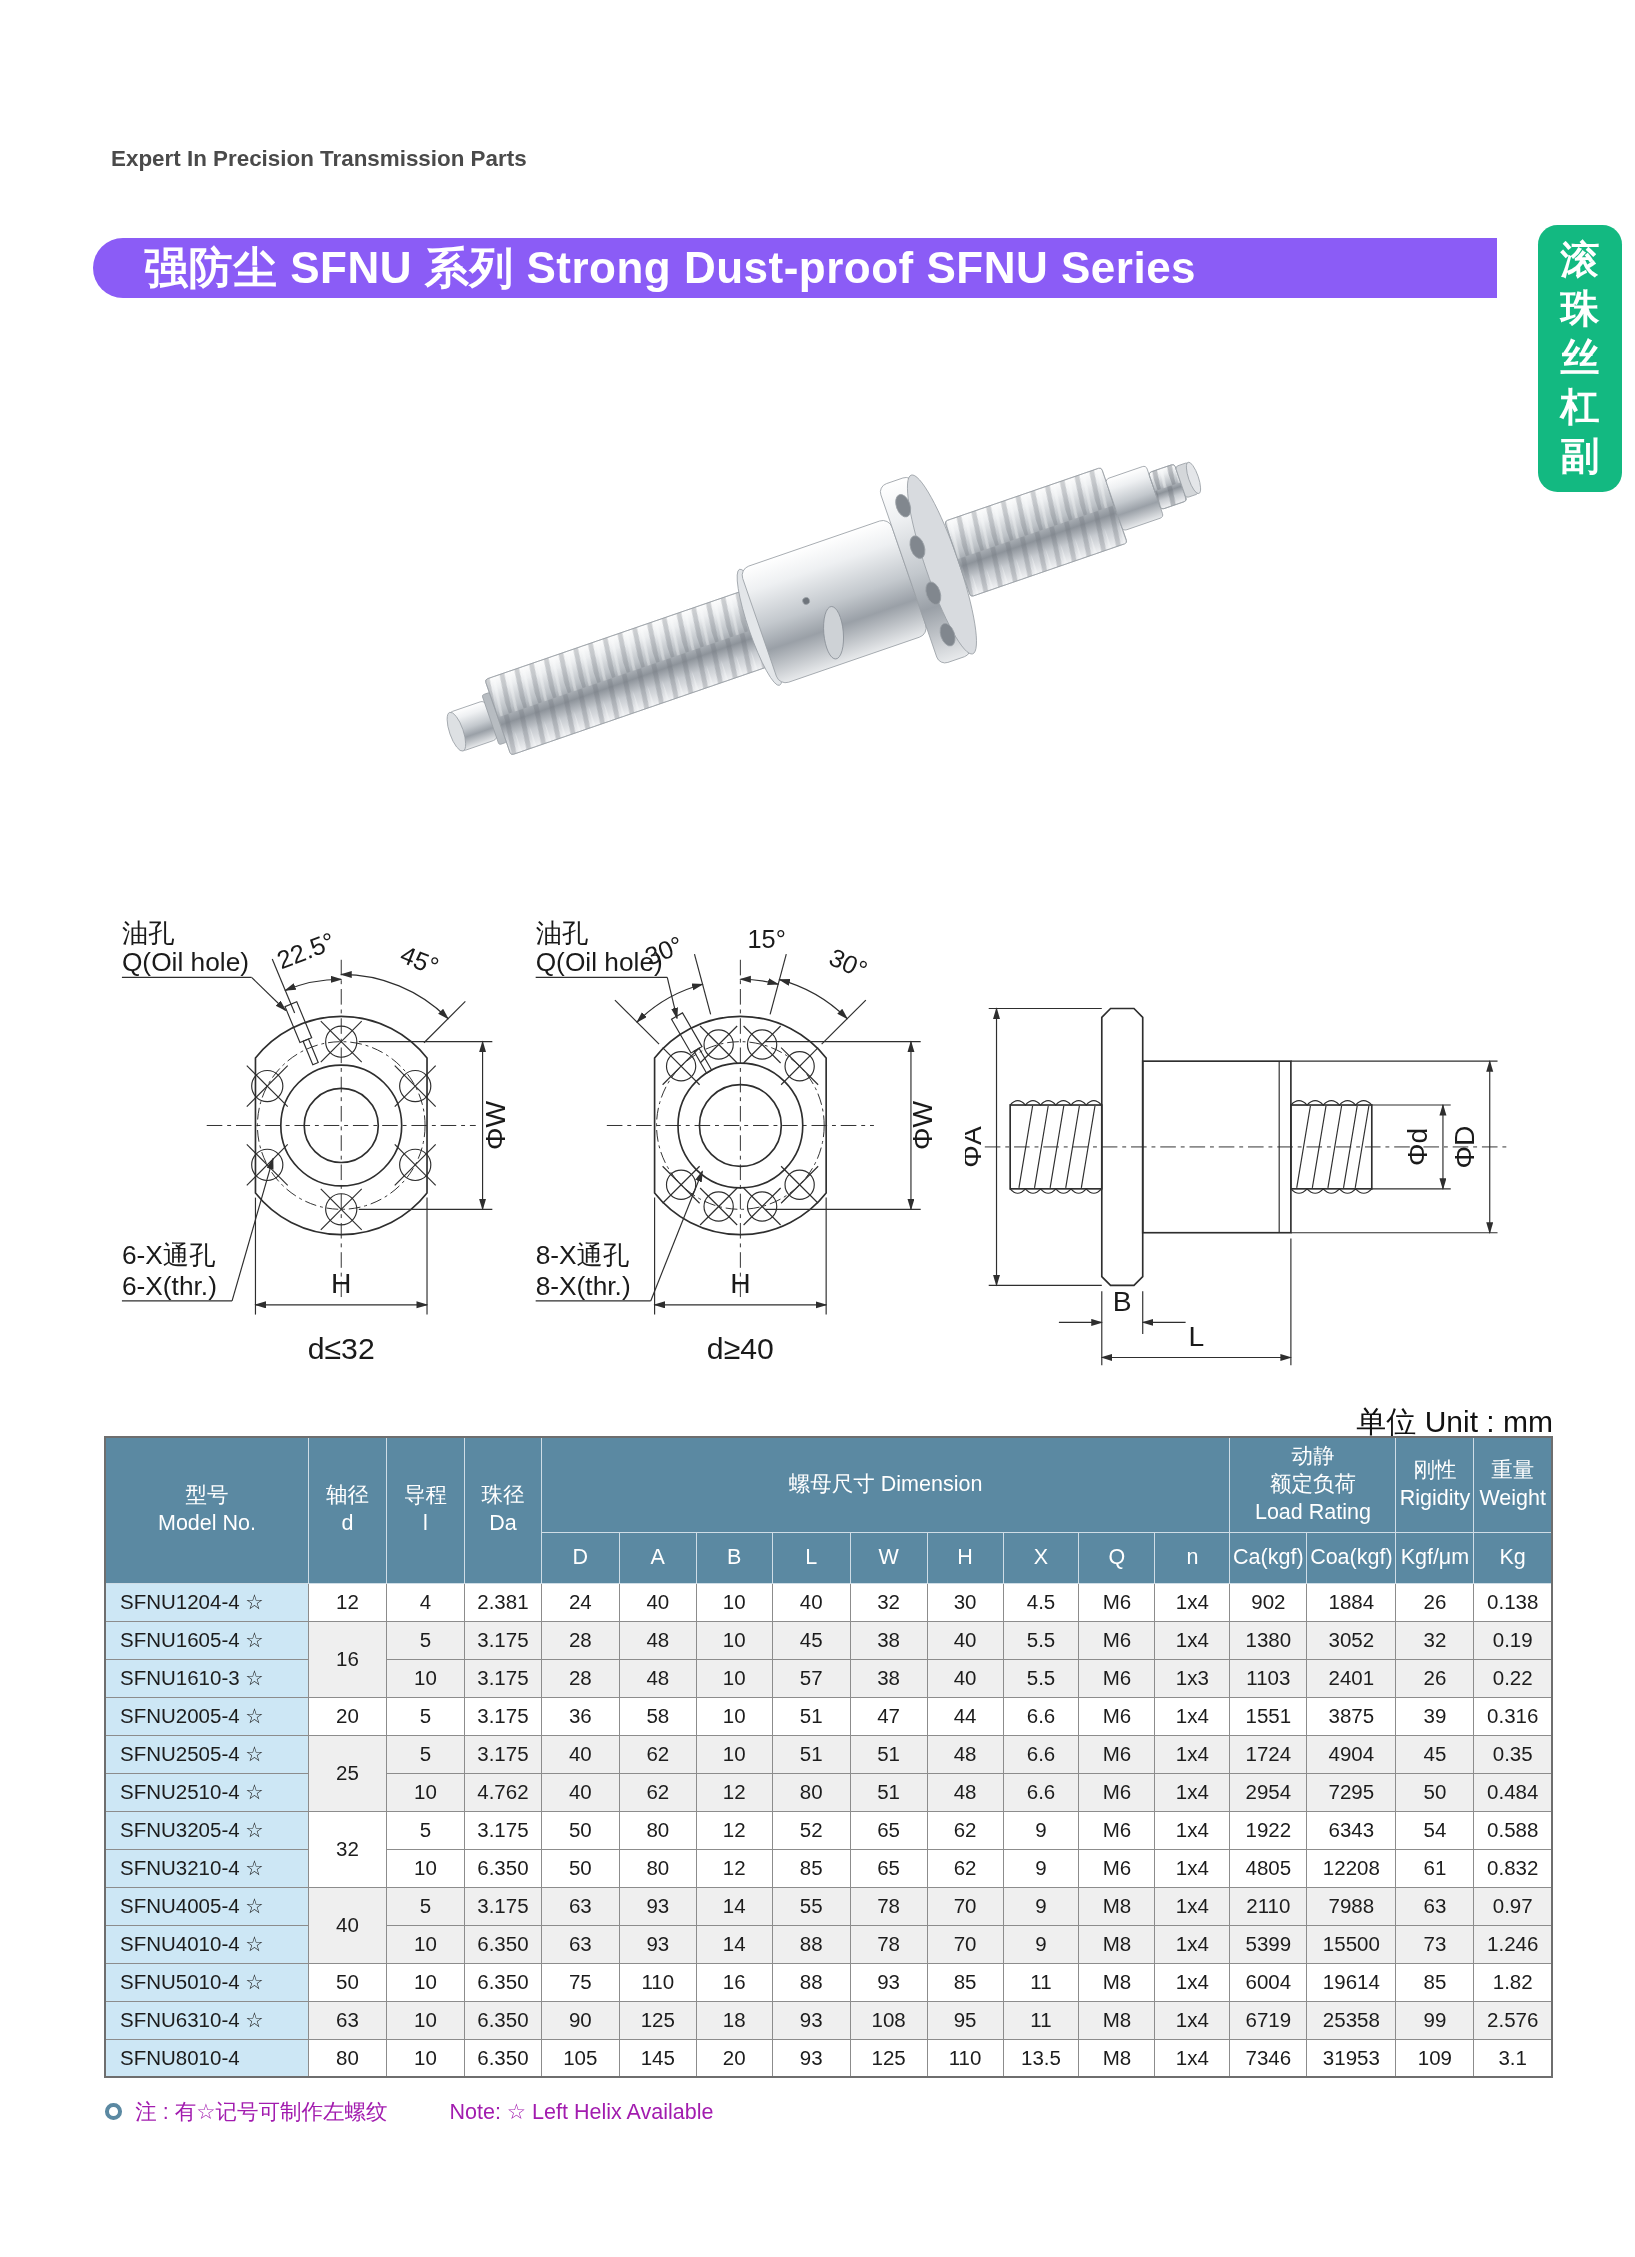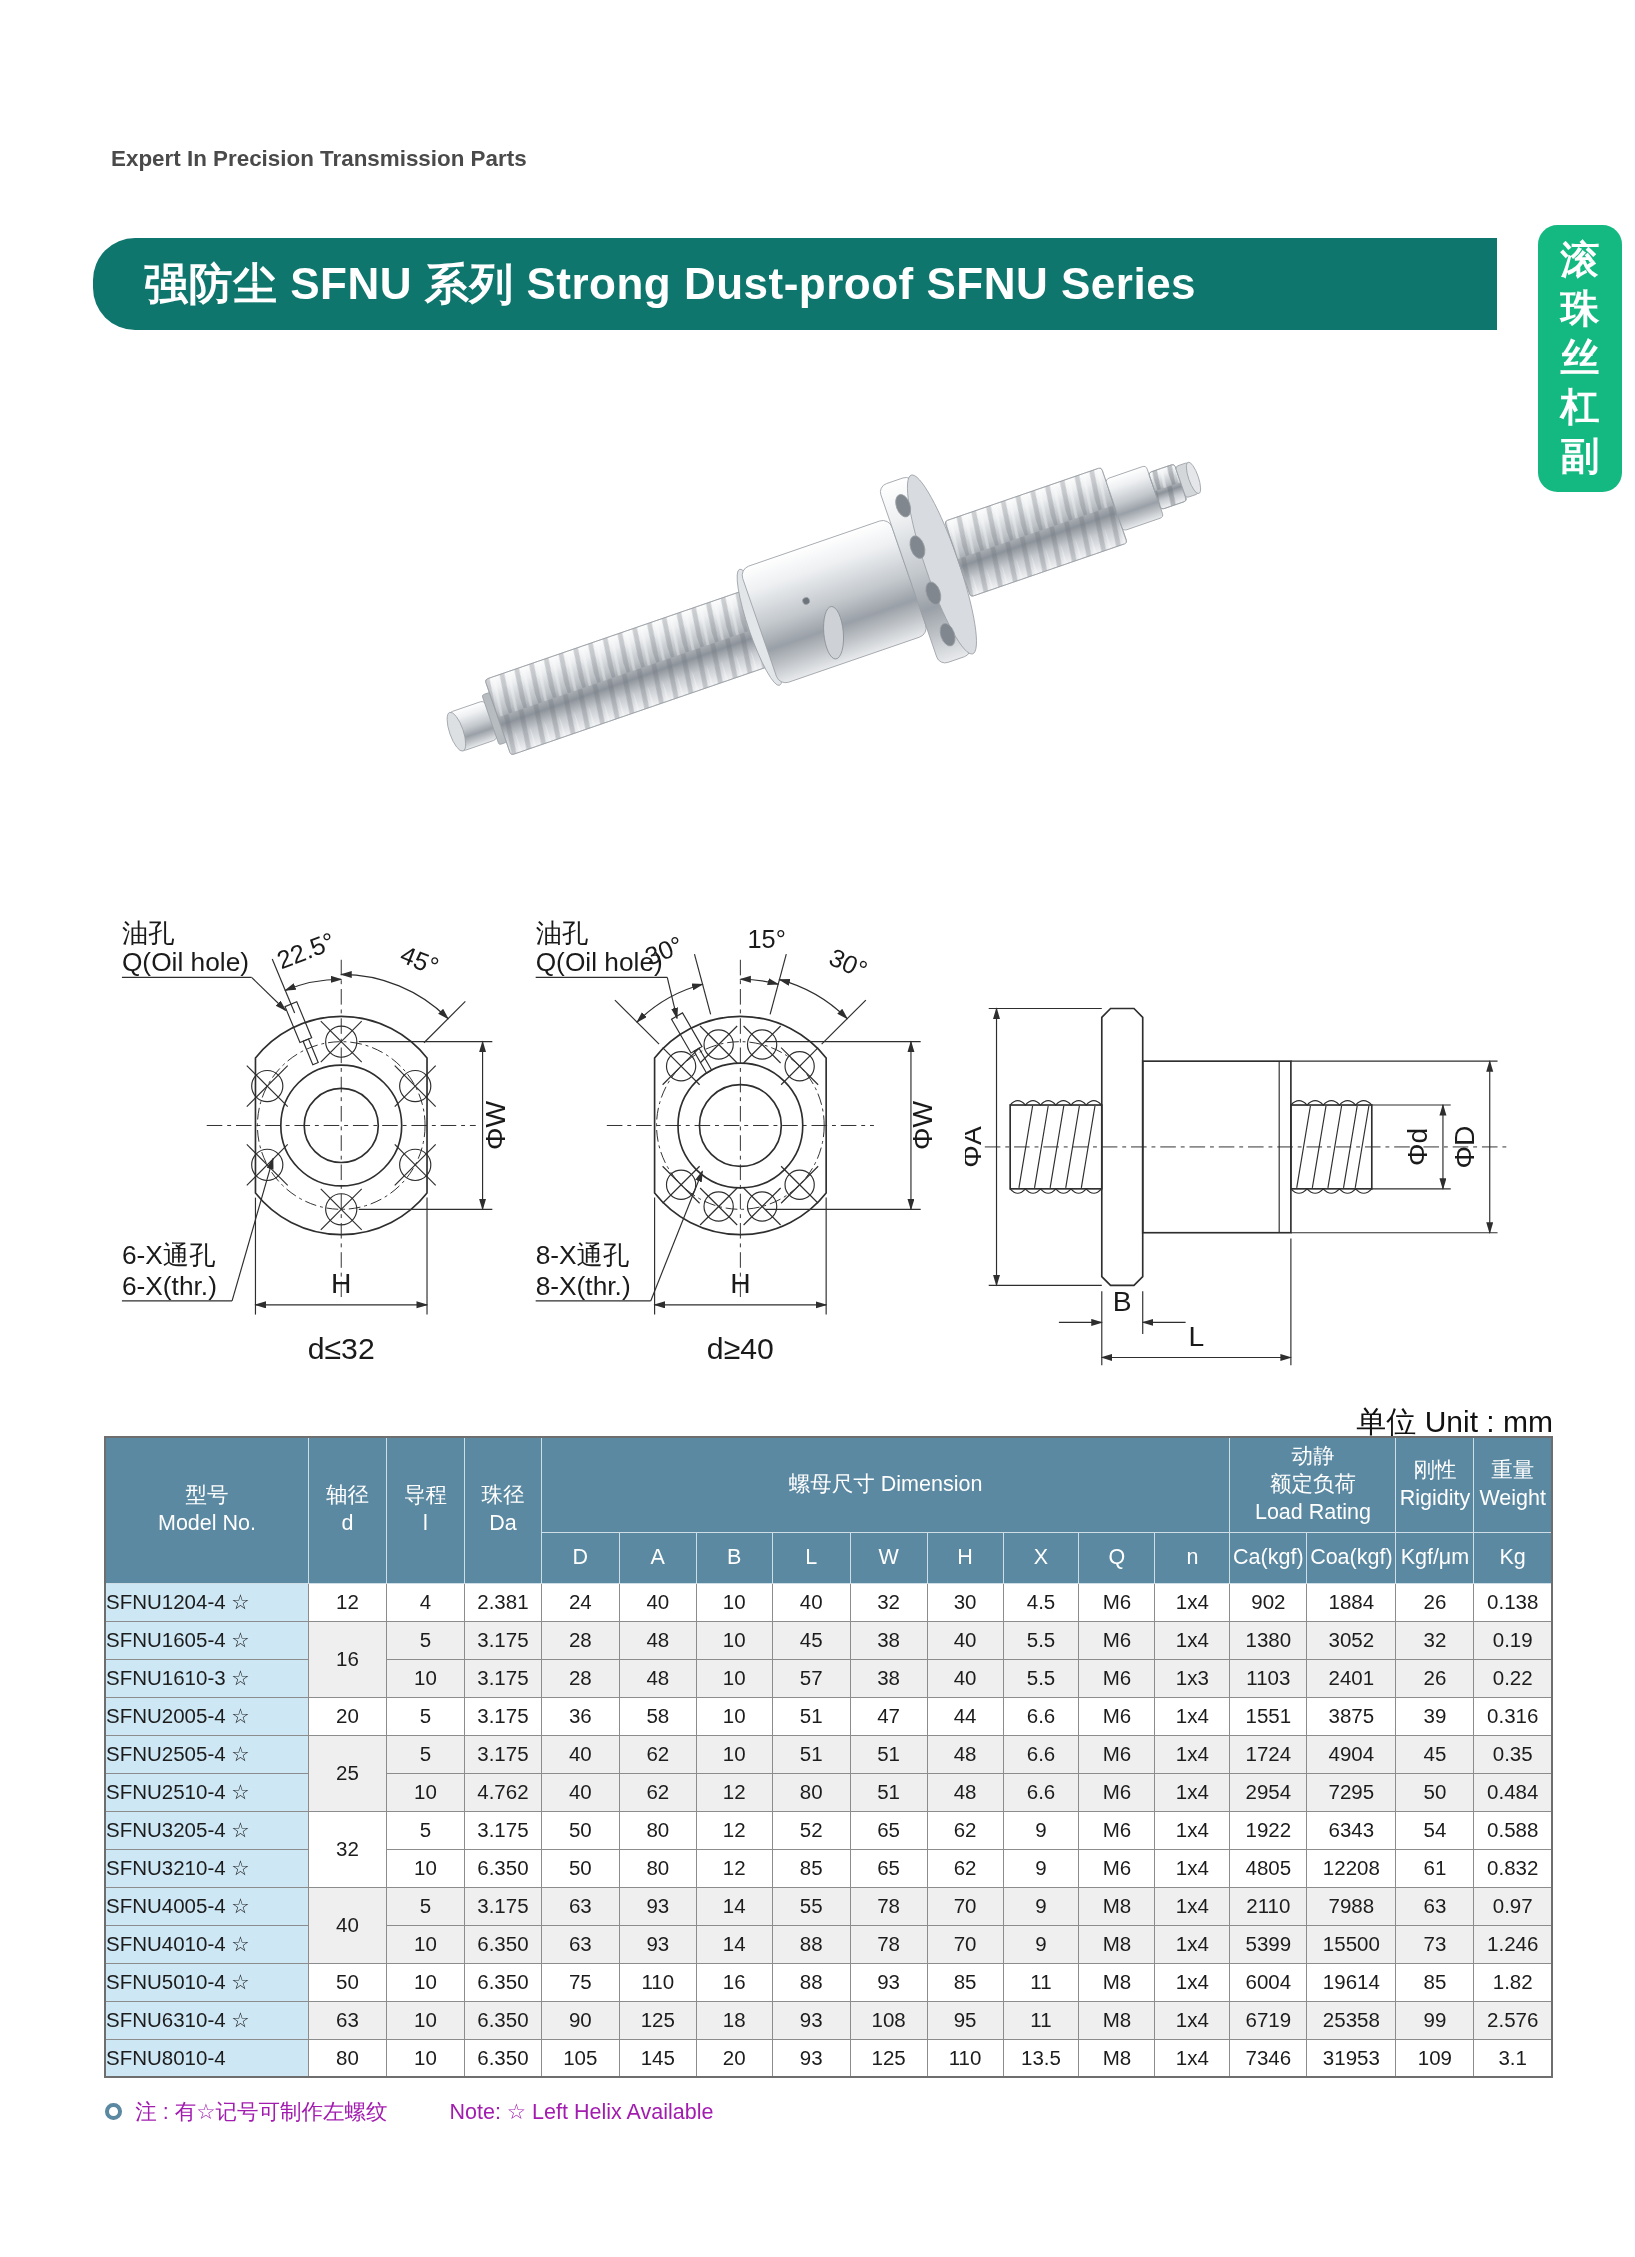--- a/index.html
+++ b/index.html
@@ -1,41 +1,41 @@
 <!DOCTYPE html>
 <html><head>
 <meta charset="utf-8">
 <style>
   *{margin:0;padding:0;box-sizing:border-box}
   html,body{background:#fff}
   body{width:1635px;height:2258px;position:relative;overflow:hidden;
        font-family:"Liberation Sans","DejaVu Sans",sans-serif;color:#222}
   .tagline{position:absolute;left:111px;top:146px;font-size:22.4px;font-weight:bold;color:#4a4a4a}
-  .banner{position:absolute;left:93px;top:238px;width:1404px;height:92px;background:#0f766e;
+  .banner{position:absolute;left:93px;top:238px;width:1404px;height:60px;background:#8b5cf6;
           border-radius:42px 0 0 42px;display:flex;align-items:center;padding-left:51px}
   .banner-title{font-size:44px;font-weight:bold;color:#fff;letter-spacing:0.5px}
   .side-tab{position:absolute;left:1538px;top:225px;width:84px;height:267px;background:#13b981;
             border-radius:19.5px;display:flex;flex-direction:column;align-items:center;justify-content:center;gap:5.9px}
   .side-tab .ch{font-size:39px;font-weight:bold;color:#fff;line-height:1.1}
   .photo{position:absolute;left:375px;top:378px}
   .diagram{position:absolute}
   #diag-small{left:107px;top:913px}
   #diag-large{left:521px;top:913px}
   #diag-side{left:965px;top:913px}
   .unit{position:absolute;left:1212px;top:1402px;width:341px;text-align:right;font-size:30px;color:#111}
   table.spec{position:absolute;left:104px;top:1436px;width:1449px;border-collapse:collapse;
              table-layout:fixed;border:2px solid #6e6e6e}
   .spec th{background:#5b89a2;color:#fff;font-weight:normal;border:1px solid #cfdde6;
            font-size:21.5px;line-height:1.3;text-align:center;vertical-align:middle}
   .spec tr.h1 th{height:95px}
   .spec tr.h2 th{height:51px}
   .spec td{border:1px solid #8c8c8c;text-align:center;font-size:20.5px;height:38px;
            background:#fff;color:#1c1c1c;vertical-align:middle}
   .spec tr.shade td{background:#efefef}
-  .spec td.model{background:#cde7f5 !important;text-align:left;padding-left:0}
+  .spec td.model{background:#cde7f5 !important;text-align:left;padding-left:14px}
   .note{position:absolute;left:105px;top:2097px;display:flex;align-items:center;font-size:21.5px;color:#a21caf}
   .note .ring{width:16.6px;height:16.6px;border-radius:50%;border:4.9px solid #5b89a2;margin-right:13.7px;flex:0 0 auto}
   .note .en{margin-left:62px}
   
   svg .ol{fill:none;stroke:#2e2e2e;stroke-width:1.7}
   svg .thin{fill:none;stroke:#2e2e2e;stroke-width:1.2}
   svg .cl{fill:none;stroke:#2e2e2e;stroke-width:1;stroke-dasharray:16 5 4 5}
   svg .dash{fill:none;stroke:#2e2e2e;stroke-width:1;stroke-dasharray:12 4 3 4}
   svg text{fill:#1a1a1a;font-family:"Liberation Sans","DejaVu Sans",sans-serif}
   svg .lab{font-size:27px}

